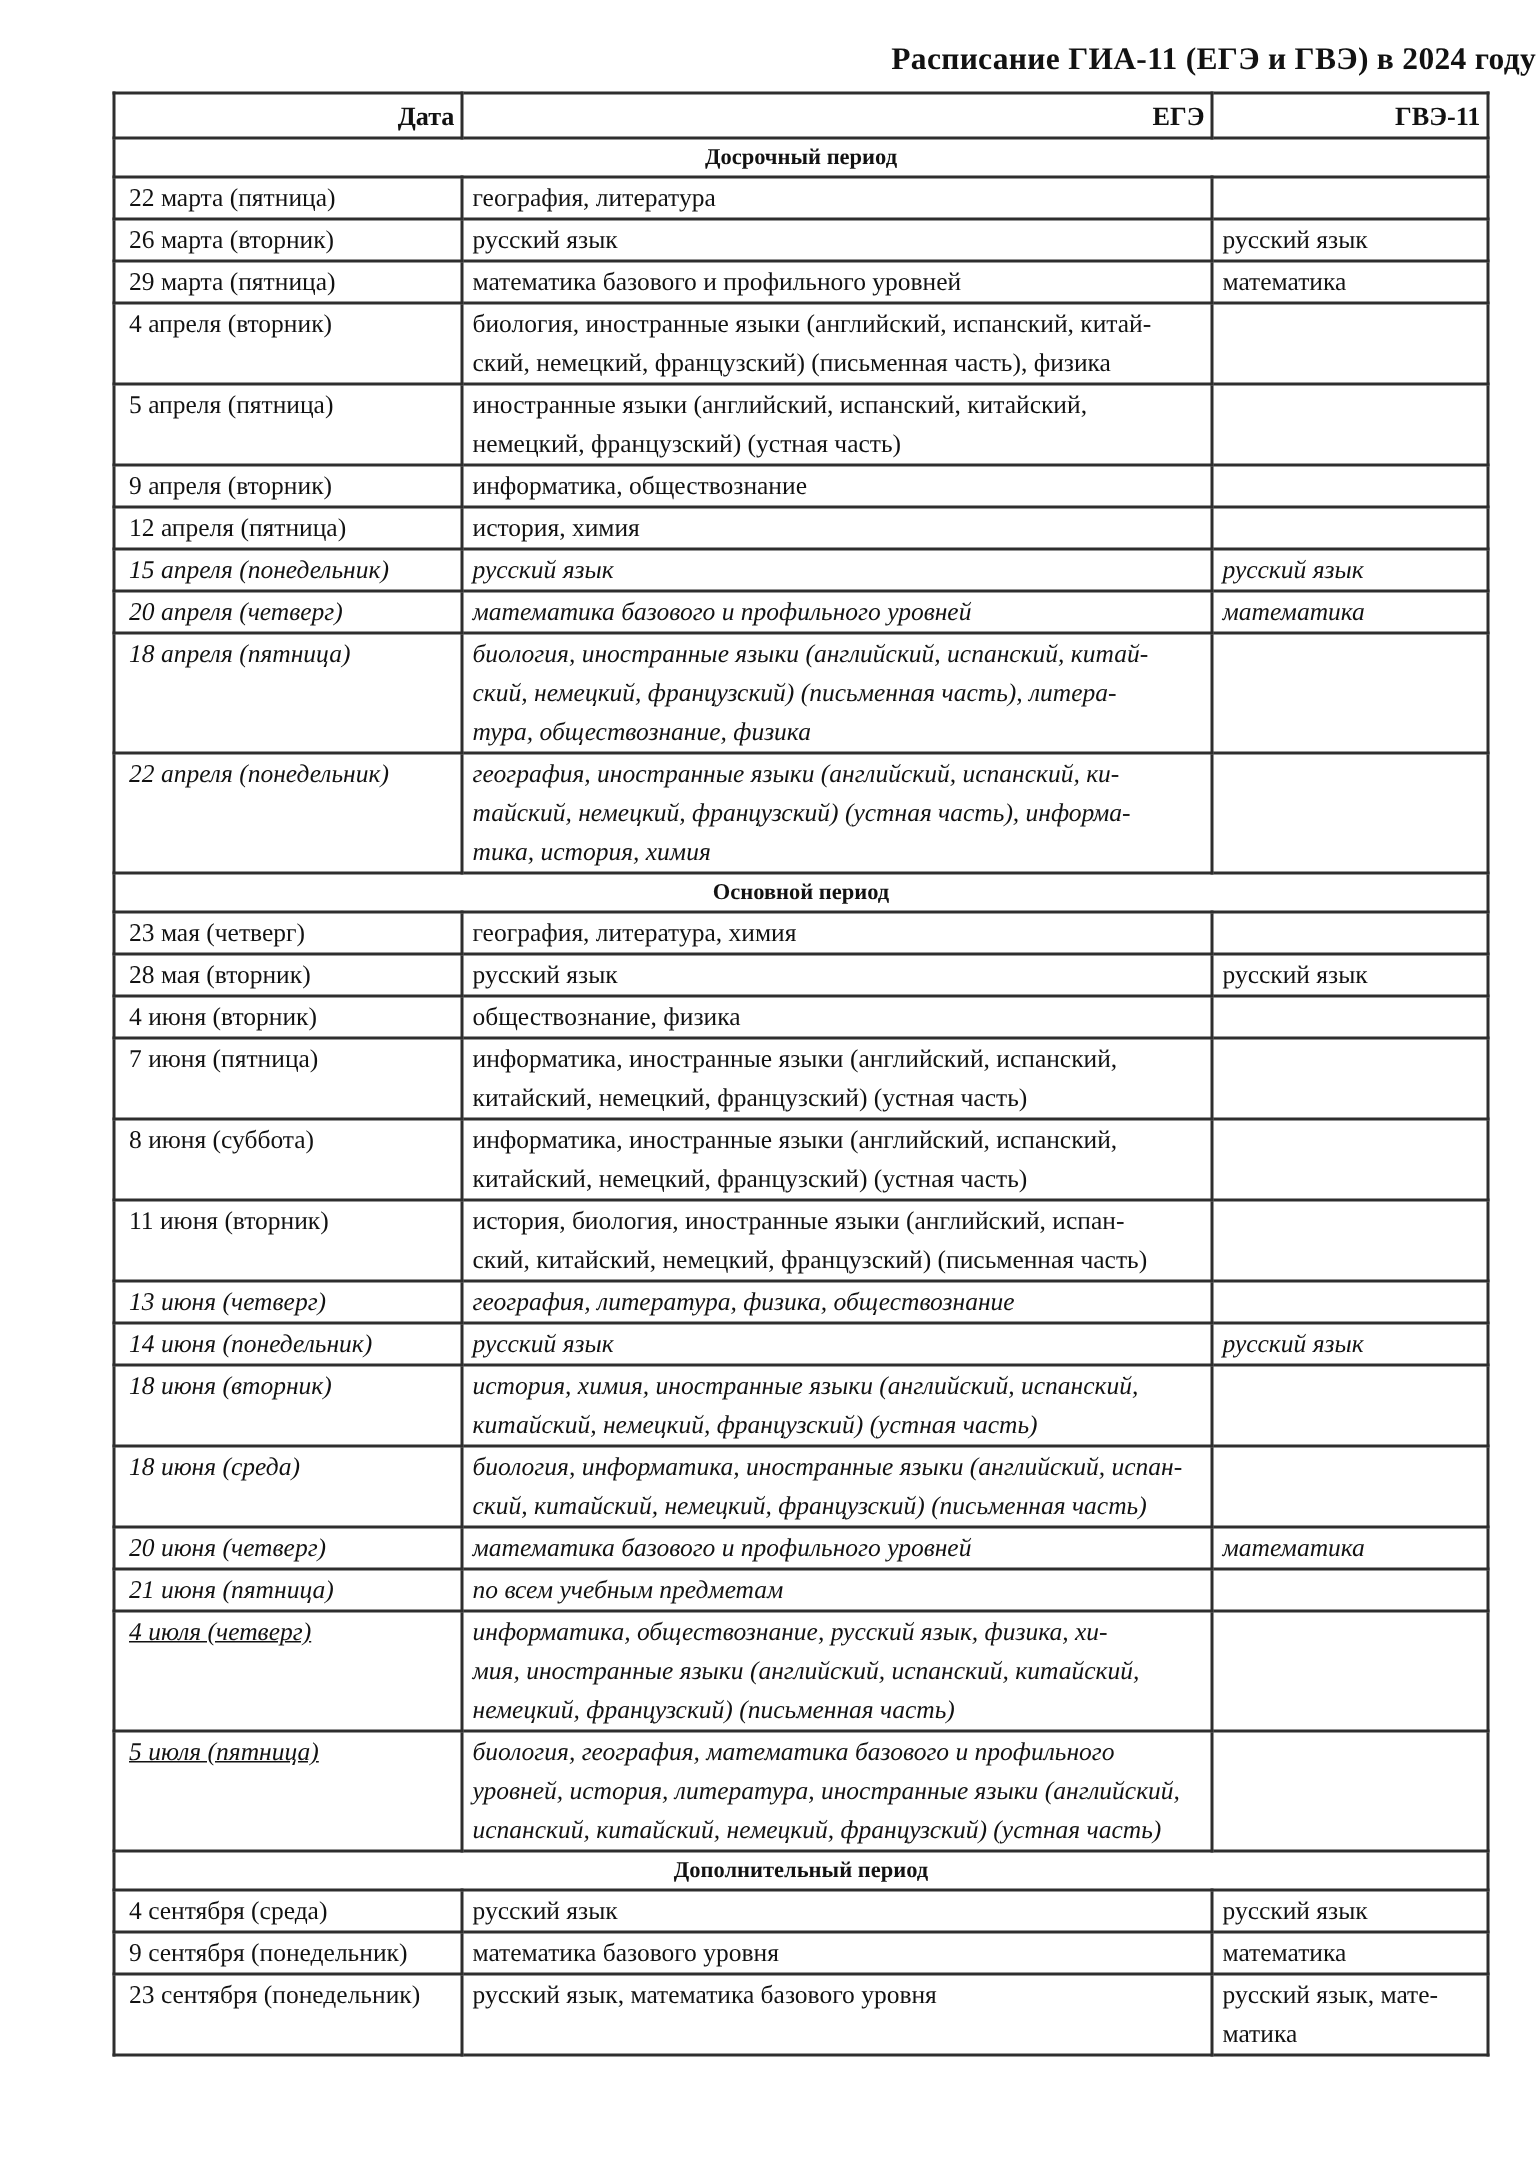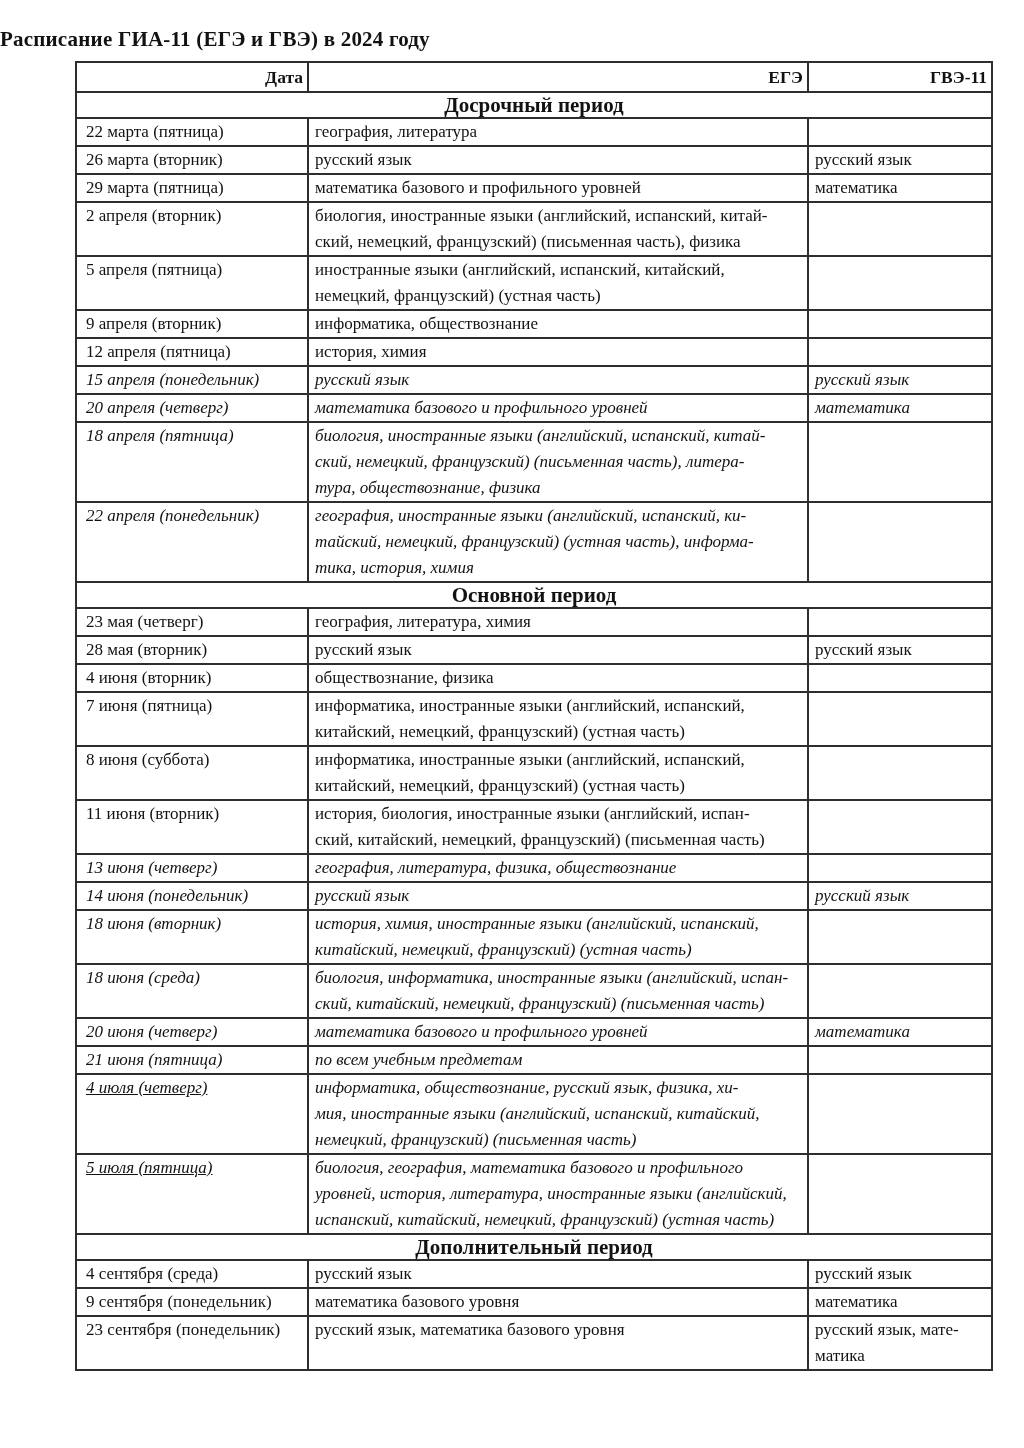--- a/index.html
+++ b/index.html
@@ -6,21 +6,21 @@
   html, body {
     margin: 0; padding: 0;
     width: 1024px; height: 1448px;
     background: #ffffff;
     color: #121212;
     font-family: "Liberation Serif", "DejaVu Serif", serif;
   }
   .page { width: 1024px; height: 1448px; overflow: hidden; }
   .page-title {
     margin: 27px 0 9px 0;
-    text-align: left;
+    text-align: right;
     font-size: 21px;
     font-weight: 700;
     letter-spacing: 0.2px;
   }
   table.schedule {
     border-collapse: collapse;
     table-layout: fixed;
     margin-left: 75px;
     width: 916px;
   }
@@ -47,21 +47,21 @@
   td.date { padding-left: 9px; }
   tr.italic td { font-style: italic; }
   td.u { text-decoration: underline; }
   tr.section-row td {
     text-align: center;
     font-weight: 700;
     font-style: normal;
     line-height: 22px;
     padding: 1px 4px;
     white-space: normal;
-    font-size: 21px;
+    font-size: 15px;
   }
 </style>
 </head>
 <body>
 
 <div class="page">
   <div class="page-title">Расписание ГИА-11 (ЕГЭ и ГВЭ) в 2024 году</div>
 
   <table class="schedule">
     <colgroup>
@@ -89,21 +89,21 @@
           <td class="date">26 марта (вторник)</td>
           <td>русский язык</td>
           <td>русский язык</td>
         </tr>
         <tr>
           <td class="date">29 марта (пятница)</td>
           <td>математика базового и профильного уровней</td>
           <td>математика</td>
         </tr>
         <tr>
-          <td class="date">2 апреля (вторник)</td>
+          <td class="date">4 апреля (вторник)</td>
           <td>биология, иностранные языки (английский, испанский, китай-
 ский, немецкий, французский) (письменная часть), физика</td>
           <td></td>
         </tr>
         <tr>
           <td class="date">5 апреля (пятница)</td>
           <td>иностранные языки (английский, испанский, китайский,
 немецкий, французский) (устная часть)</td>
           <td></td>
         </tr>

